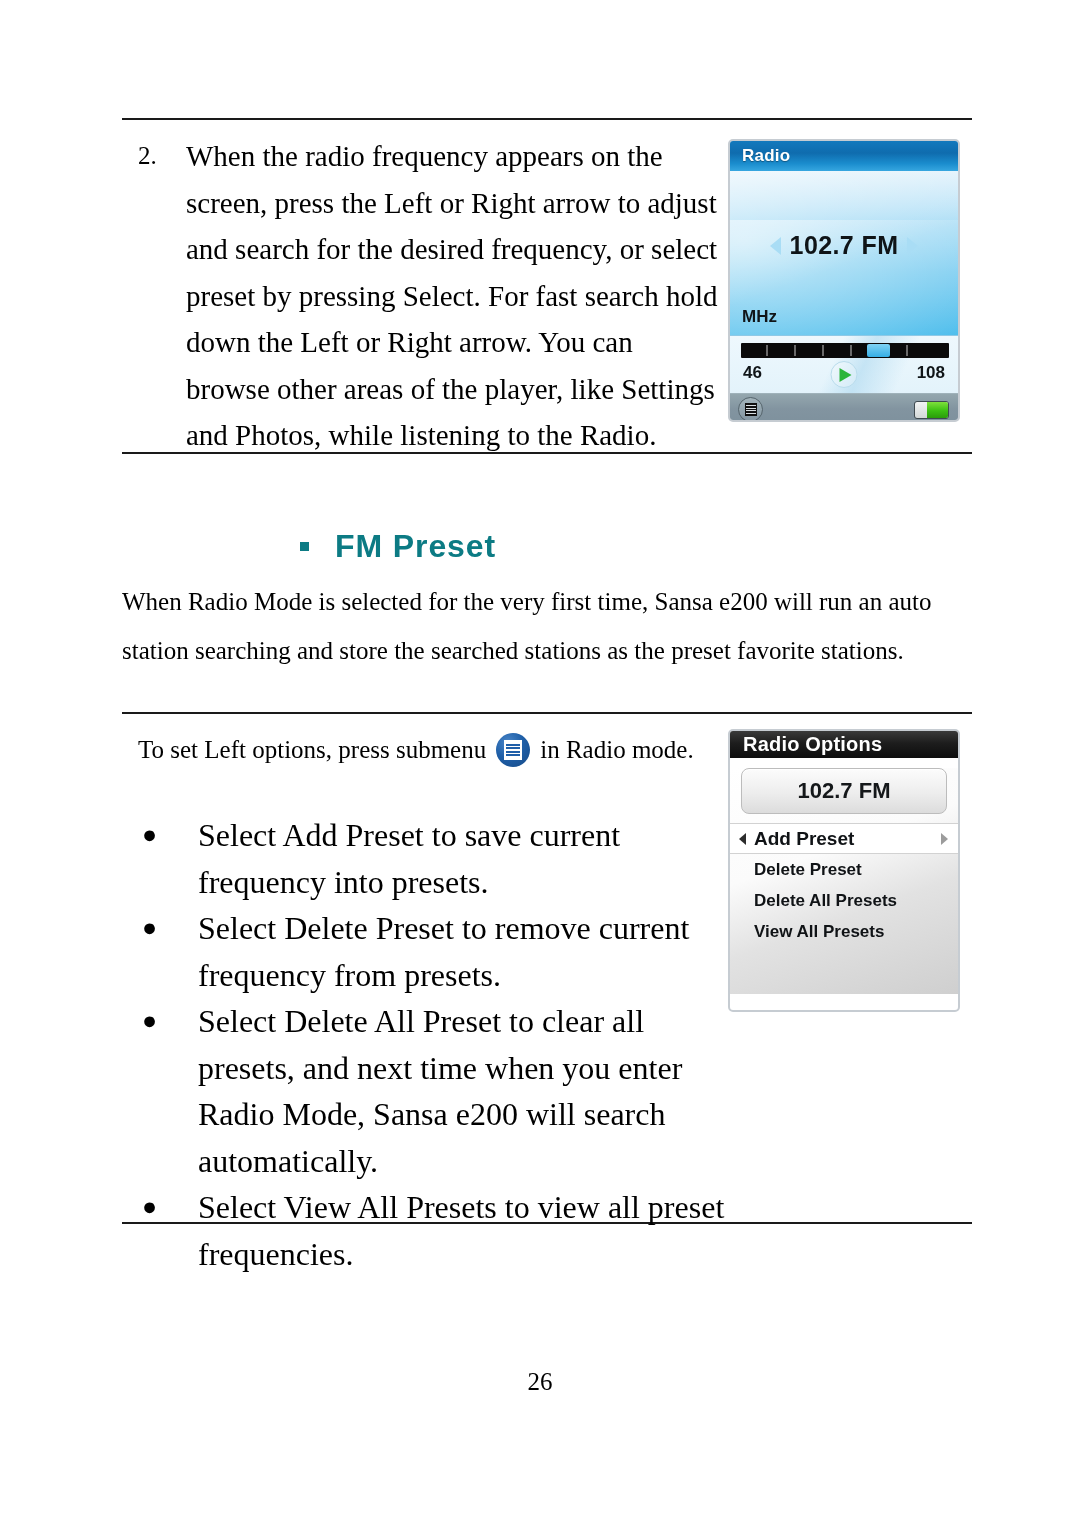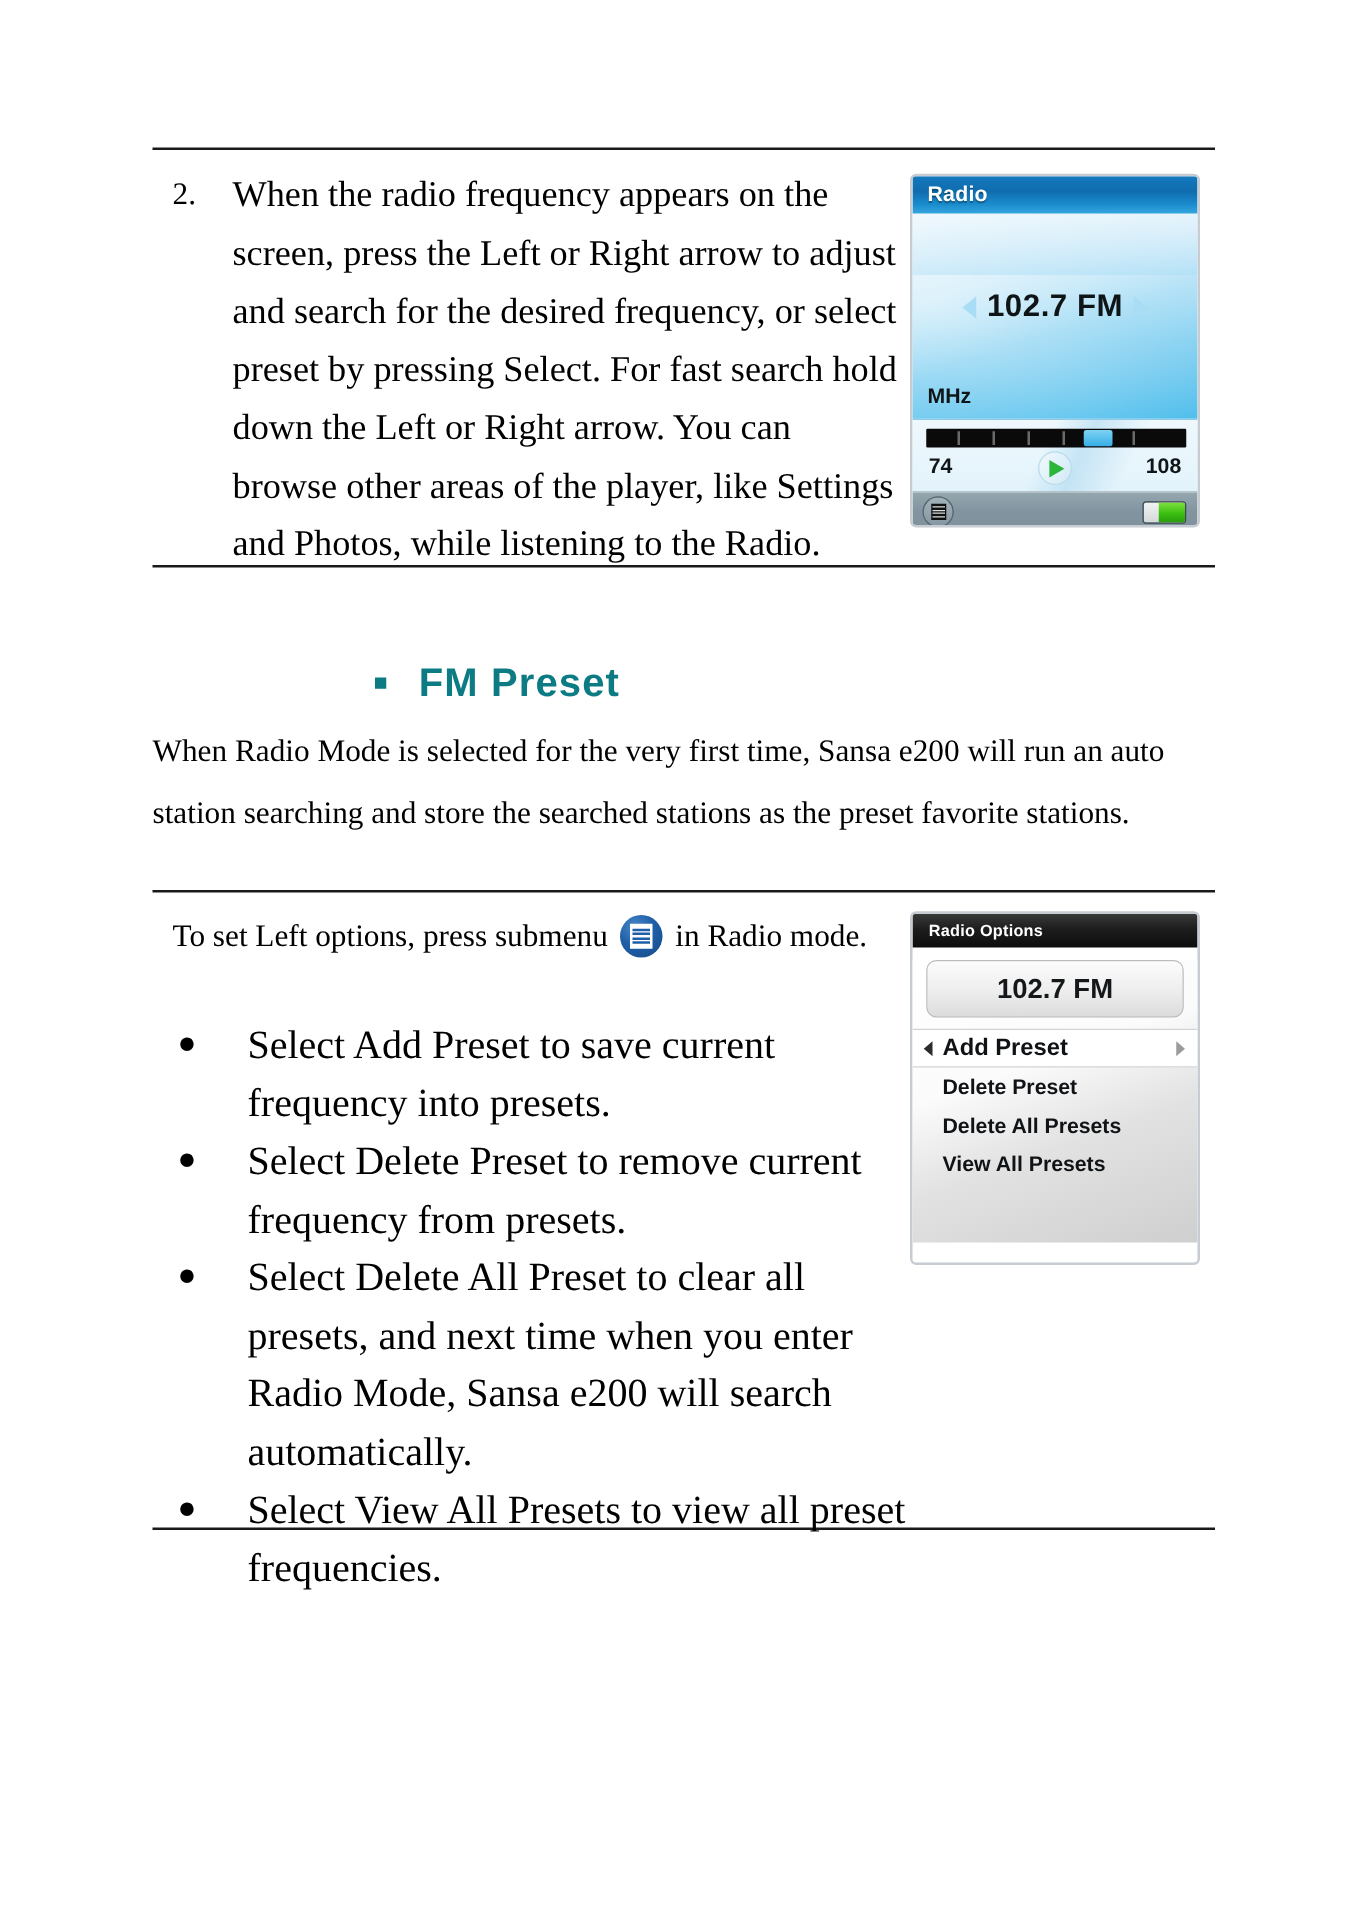--- a/index.html
+++ b/index.html
@@ -338,21 +338,21 @@
     left: 728px;
     top: 729px;
     width: 232px;
     height: 283px;
   }
   .opt-title {
     height: 27px;
     background: linear-gradient(180deg, #3a3a3a 0%, #1d1d1d 45%, #0d0d0d 100%);
     color: #ffffff;
     font-family: "Liberation Sans", sans-serif;
-    font-size: 13px;
+    font-size: 20px;
     font-weight: bold;
     display: flex;
     align-items: center;
     padding-left: 13px;
     box-sizing: border-box;
     letter-spacing: .2px;
   }
   .opt-body {
     position: relative;
     height: 226px;
@@ -472,21 +472,21 @@
     </div>
     <div class="tuner">
       <div class="tuner-bar">
         <i style="left:25px;"></i>
         <i style="left:53px;"></i>
         <i style="left:81px;"></i>
         <i style="left:109px;"></i>
         <i style="left:165px;"></i>
         <div class="tuner-knob" style="left:126px;"></div>
       </div>
-      <div class="tuner-min">74</div>
+      <div class="tuner-min">46</div>
       <div class="tuner-max">108</div>
       <div class="play-badge">
           <span class="ptri"></span>
         </div>
     </div>
     <div class="dev-bottom">
       <div class="menu-badge">
         <span class="lines">
             <i></i>
             <i></i>
@@ -567,14 +567,15 @@
       <div class="btext"><span>Select </span><b>Delete All Preset</b><span> to clear all presets, and next time when you enter Radio Mode, </span><b>Sansa e200</b><span> will search automatically.</span></div>
     </div>
 
     <div class="bitem">
       <span class="bdot">●</span>
       <div class="btext"><span>Select </span><b>View All Presets</b><span> to view all preset frequencies.</span></div>
     </div>
 
   </div>
 
+  <div class="pageno">26</div>
 
 </div>
 
 </body></html>

